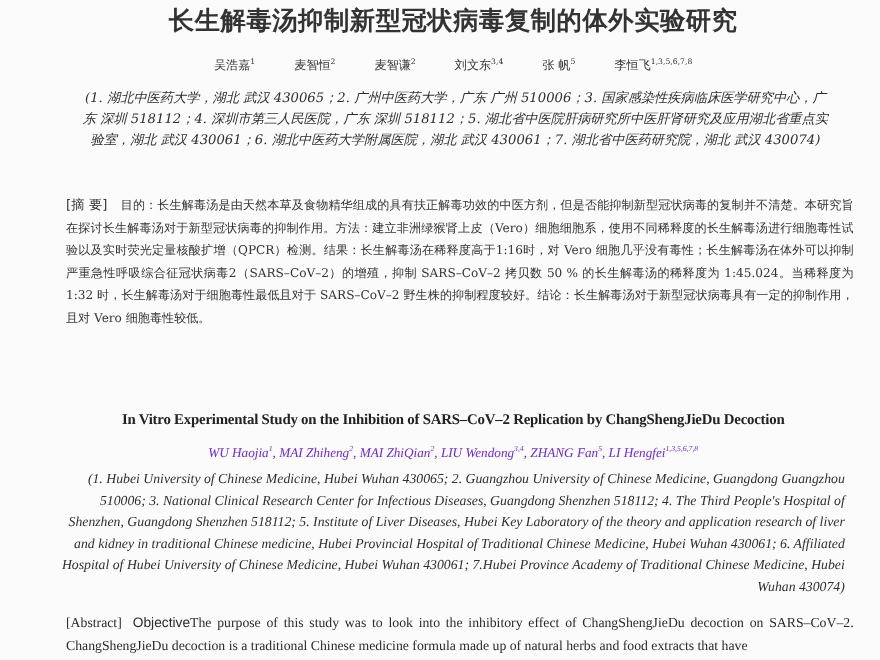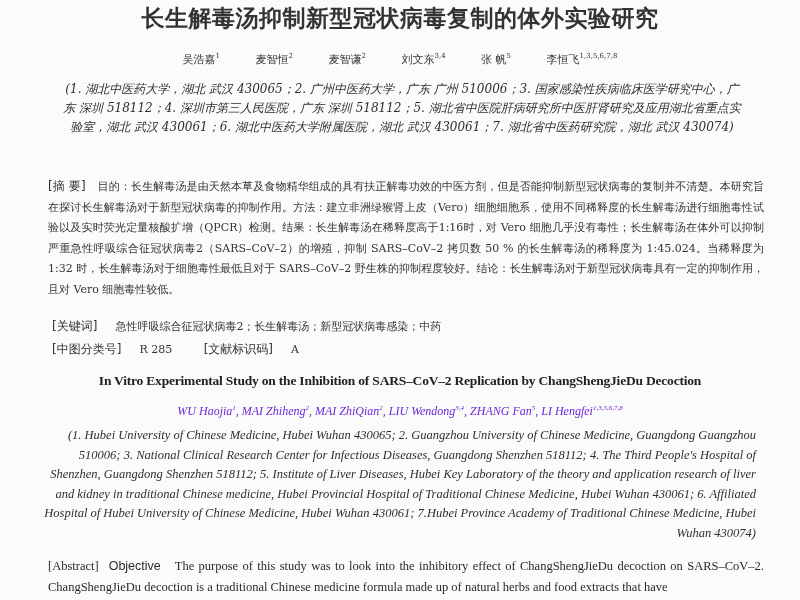--- a/index.html
+++ b/index.html
@@ -3,21 +3,21 @@
 <meta charset="utf-8">
 <style>
   html, body { margin: 0; padding: 0; }
   body {
     width: 800px; height: 600px; overflow: hidden;
     background: #fbfbfb;
     color: #2a2a2a;
     font-family: "DejaVu Serif", "Liberation Serif", serif;
     position: relative;
   }
-  .page { position: absolute; left: 0; top: 0; width: 688px; height: 600px; }
+  .page { position: absolute; left: 12px; top: 0; width: 688px; height: 600px; }
   .title-cn {
     position: absolute; left: 0; width: 800px; top: 3px;
     text-align: center; font-family: "DejaVu Sans", sans-serif;
     font-weight: bold; font-size: 23px; letter-spacing: 0.5px; color: #333;
   }
   .authors-cn {
     position: absolute; left: 0; width: 800px; top: 52px;
     text-align: center; font-size: 11px; color: #333;
   }
   .authors-cn span.a { margin: 0 16px; }
@@ -53,21 +53,21 @@
     position: absolute; left: 44px; width: 712px; top: 426px;
     text-align: right; font-family: "Liberation Serif", serif; font-style: italic;
     font-size: 12.5px; line-height: 19.5px; color: #2e2e2e;
   }
   .abstract-en {
     position: absolute; left: 48px; width: 716px; top: 556px;
     font-family: "Liberation Serif", serif; font-size: 12.5px; line-height: 21px;
     color: #2a2a2a; text-align: justify;
   }
   .abstract-en .label { margin-right: 10px; }
-  .abstract-en .obj { font-family: "Liberation Sans", sans-serif; margin-right: 14px; }
+  .abstract-en .obj { font-family: "Liberation Sans", sans-serif; }
 </style>
 </head>
 <body>
 
 <div class="page">
 
   <div class="title-cn">长生解毒汤抑制新型冠状病毒复制的体外实验研究</div>
 
   <div class="authors-cn">
     <span class="a"><span>吴浩嘉</span><sup>1</sup></span>
@@ -77,28 +77,21 @@
     <span class="a"><span>张 帆</span><sup>5</sup></span>
     <span class="a"><span>李恒飞</span><sup>1,3,5,6,7,8</sup></span>
   </div>
 
   <div class="affil-cn">(1. 湖北中医药大学，湖北 武汉 430065；2. 广州中医药大学，广东 广州 510006；3. 国家感染性疾病临床医学研究中心，广东 深圳 518112；4. 深圳市第三人民医院，广东 深圳 518112；5. 湖北省中医院肝病研究所中医肝肾研究及应用湖北省重点实验室，湖北 武汉 430061；6. 湖北中医药大学附属医院，湖北 武汉 430061；7. 湖北省中医药研究院，湖北 武汉 430074)</div>
 
   <div class="abstract-cn">
     <span class="label">[摘 要]</span><span>目的：长生解毒汤是由天然本草及食物精华组成的具有扶正解毒功效的中医方剂，但是否能抑制新型冠状病毒的复制并不清楚。本研究旨在探讨长生解毒汤对于新型冠状病毒的抑制作用。方法：建立非洲绿猴肾上皮（Vero）细胞细胞系，使用不同稀释度的长生解毒汤进行细胞毒性试验以及实时荧光定量核酸扩增（QPCR）检测。结果：长生解毒汤在稀释度高于1:16时，对 Vero 细胞几乎没有毒性；长生解毒汤在体外可以抑制严重急性呼吸综合征冠状病毒2（SARS–CoV–2）的增殖，抑制 SARS–CoV–2 拷贝数 50 % 的长生解毒汤的稀释度为 1:45.024。当稀释度为 1:32 时，长生解毒汤对于细胞毒性最低且对于 SARS–CoV–2 野生株的抑制程度较好。结论：长生解毒汤对于新型冠状病毒具有一定的抑制作用，且对 Vero 细胞毒性较低。</span>
   </div>
 
-  <div class="kw-row">
-    <span class="label">[关键词]</span><span>急性呼吸综合征冠状病毒2；长生解毒汤；新型冠状病毒感染；中药</span>
-  </div>
 
-  <div class="cls-row">
-    <span class="label">[中图分类号]</span><span class="val">R 285</span>
-    <span class="label">[文献标识码]</span><span>A</span>
-  </div>
 
   <div class="title-en">In Vitro Experimental Study on the Inhibition of SARS–CoV–2 Replication by ChangShengJieDu Decoction</div>
 
   <div class="authors-en">
     <span><span>WU Haojia</span><sup>1</sup></span>,
     <span><span>MAI Zhiheng</span><sup>2</sup></span>,
     <span><span>MAI ZhiQian</span><sup>2</sup></span>,
     <span><span>LIU Wendong</span><sup>3,4</sup></span>,
     <span><span>ZHANG Fan</span><sup>5</sup></span>,
     <span><span>LI Hengfei</span><sup>1,3,5,6,7,8</sup></span>

